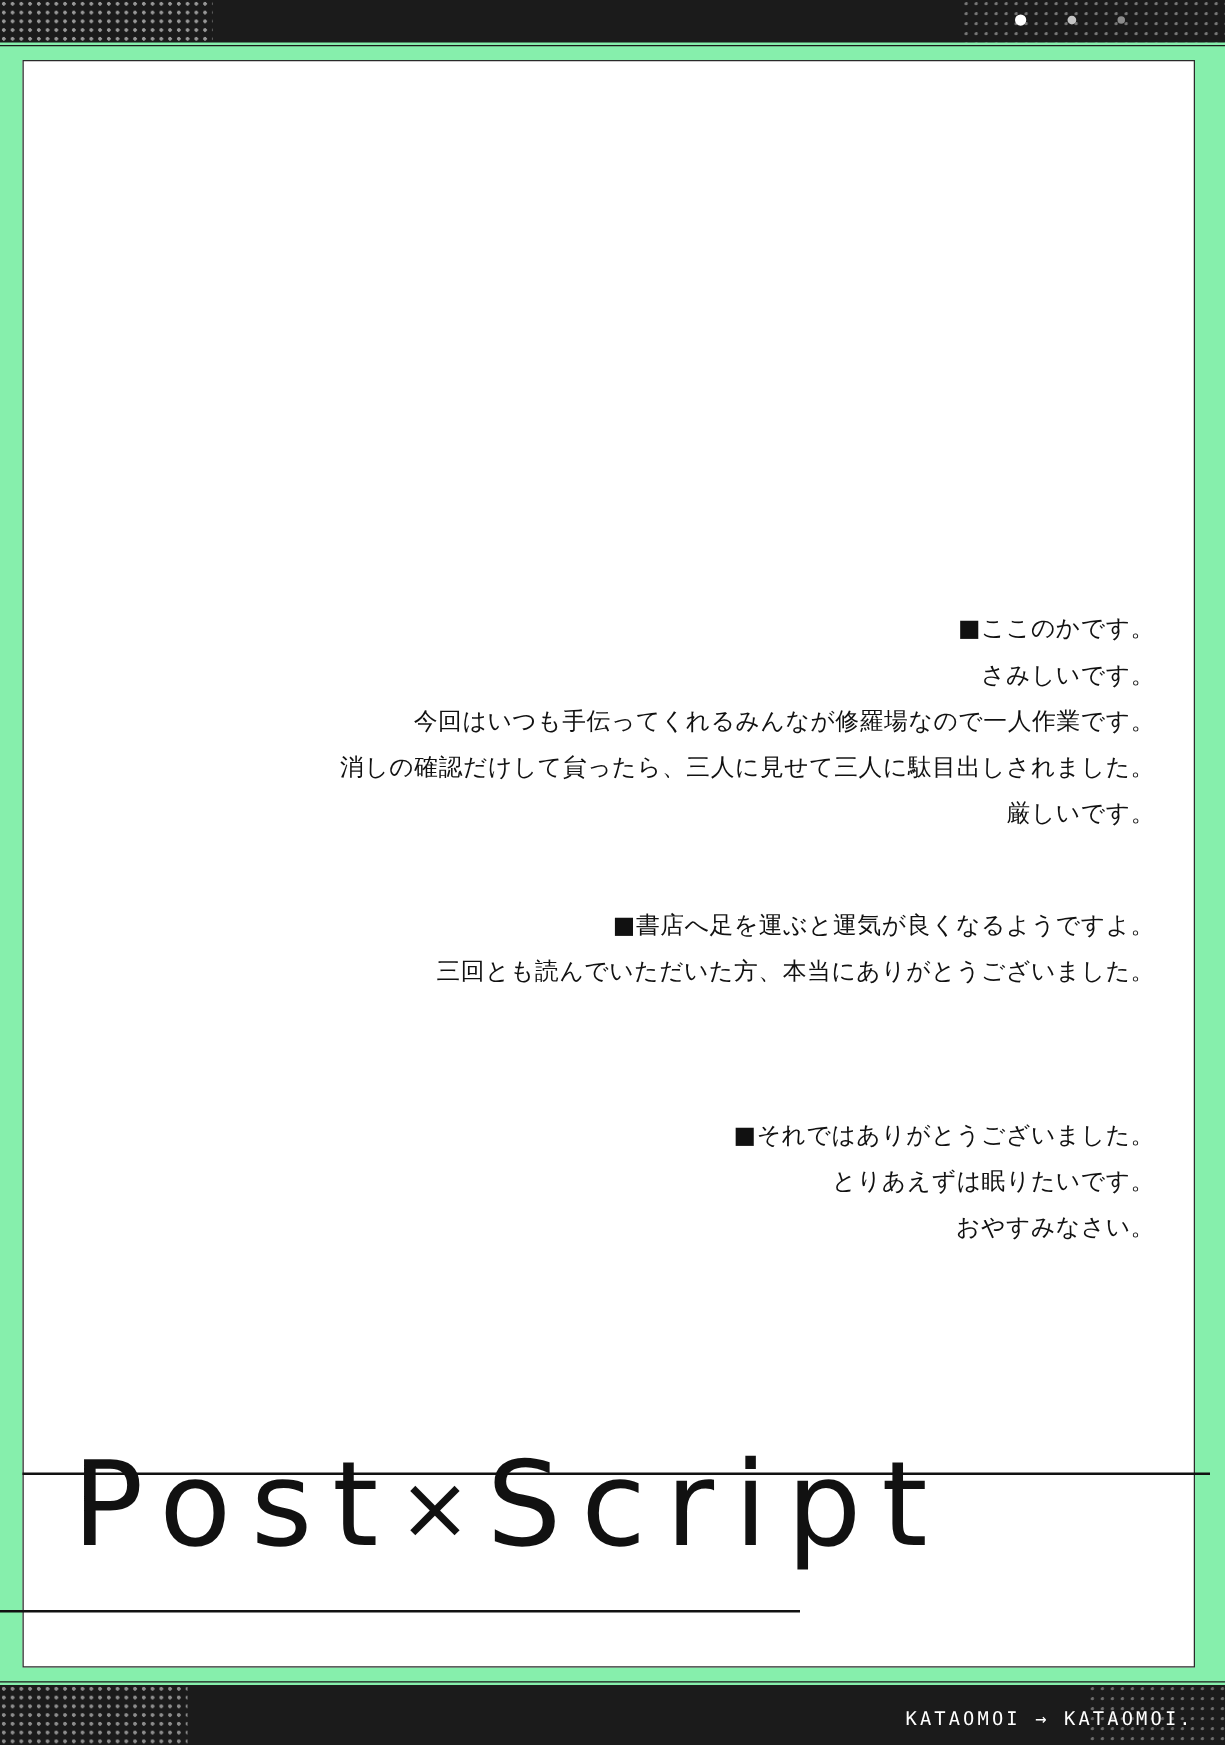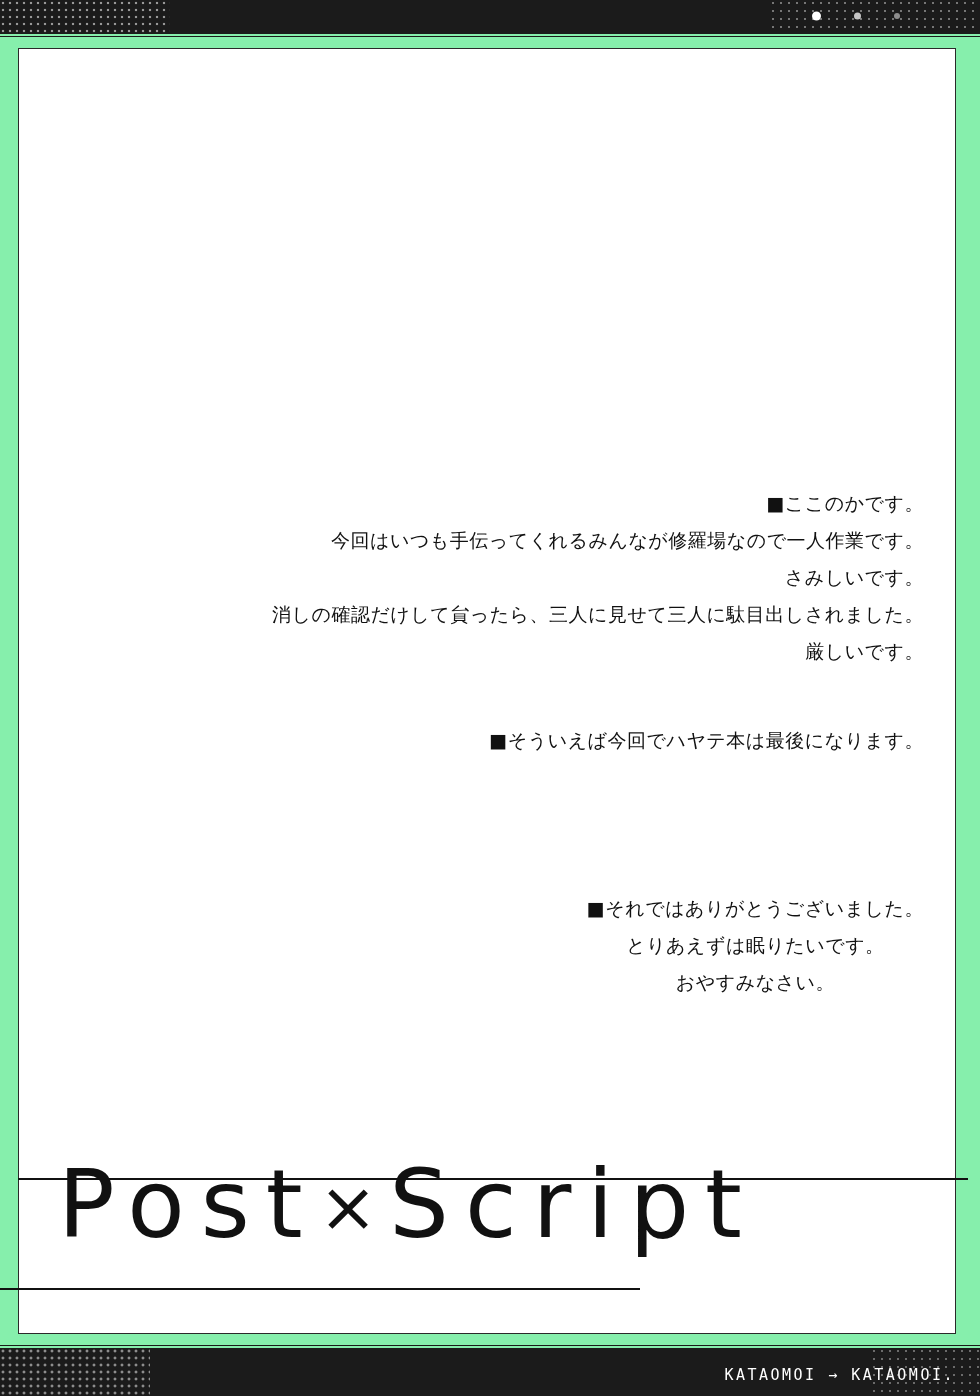--- a/index.html
+++ b/index.html
@@ -145,21 +145,21 @@
     font-size: 19px;
     font-family: "DejaVu Sans", "Liberation Sans", sans-serif;
     color: #111111;
     letter-spacing: .5px;
     white-space: nowrap;
   }
   .text-block p { margin: 0; }
 
   #para-1 { top: 485px; }
   #para-2 { top: 722px; }
-  #para-3 { top: 890px; text-align: center; }
+  #para-3 { top: 890px; }
 
   
   .title-area {
     position: absolute;
     left: 0;
     top: 1110px;
     width: 848px;
     height: 200px;
   }
   .rule-upper {
@@ -209,28 +209,29 @@
       <i class="d2"></i>
       <i class="d3"></i>
     </div>
   </div>
   <div class="edge-line-top"></div>
 
   <div class="content-frame"></div>
 
   <div class="text-block" id="para-1">
     <p>■ここのかです。</p>
+    <p>さみしいです。</p>
     <p>今回はいつも手伝ってくれるみんなが修羅場なので一人作業です。</p>
-    <p>さみしいです。</p>
     <p>消しの確認だけして貟ったら、三人に見せて三人に駄目出しされました。</p>
     <p>厳しいです。</p>
   </div>
 
   <div class="text-block" id="para-2">
-    <p>■そういえば今回でハヤテ本は最後になります。</p>
+    <p>■書店へ足を運ぶと運気が良くなるようですよ。</p>
+    <p>三回とも読んでいただいた方、本当にありがとうございました。</p>
   </div>
 
   <div class="text-block" id="para-3">
     <p>■それではありがとうございました。</p>
     <p>とりあえずは眠りたいです。</p>
     <p>おやすみなさい。</p>
   </div>
 
   <div class="title-area">
     <div class="rule-upper"></div>

